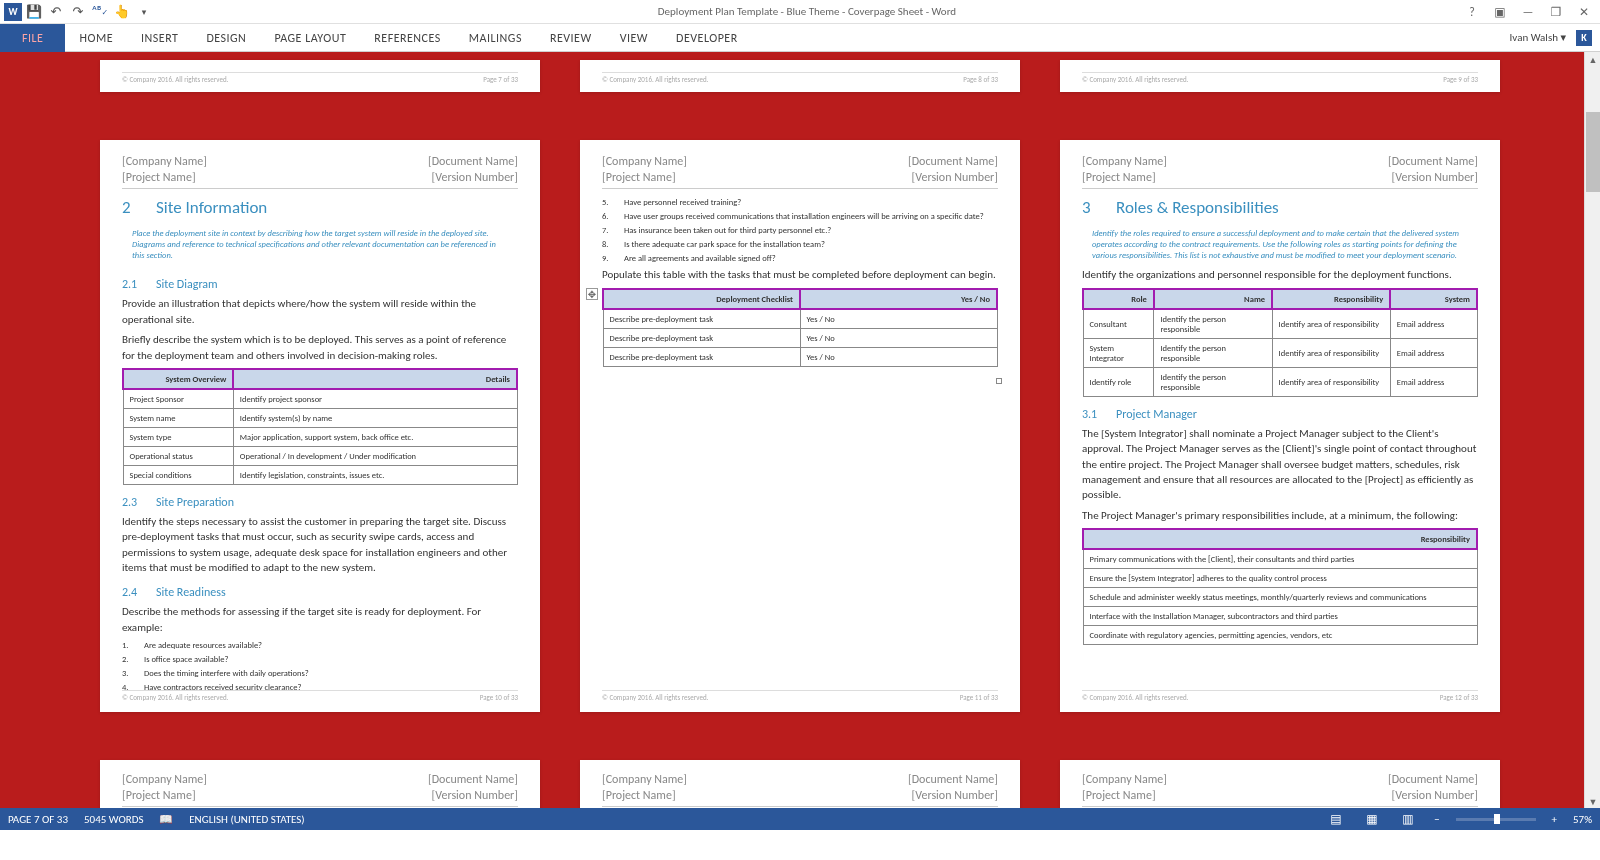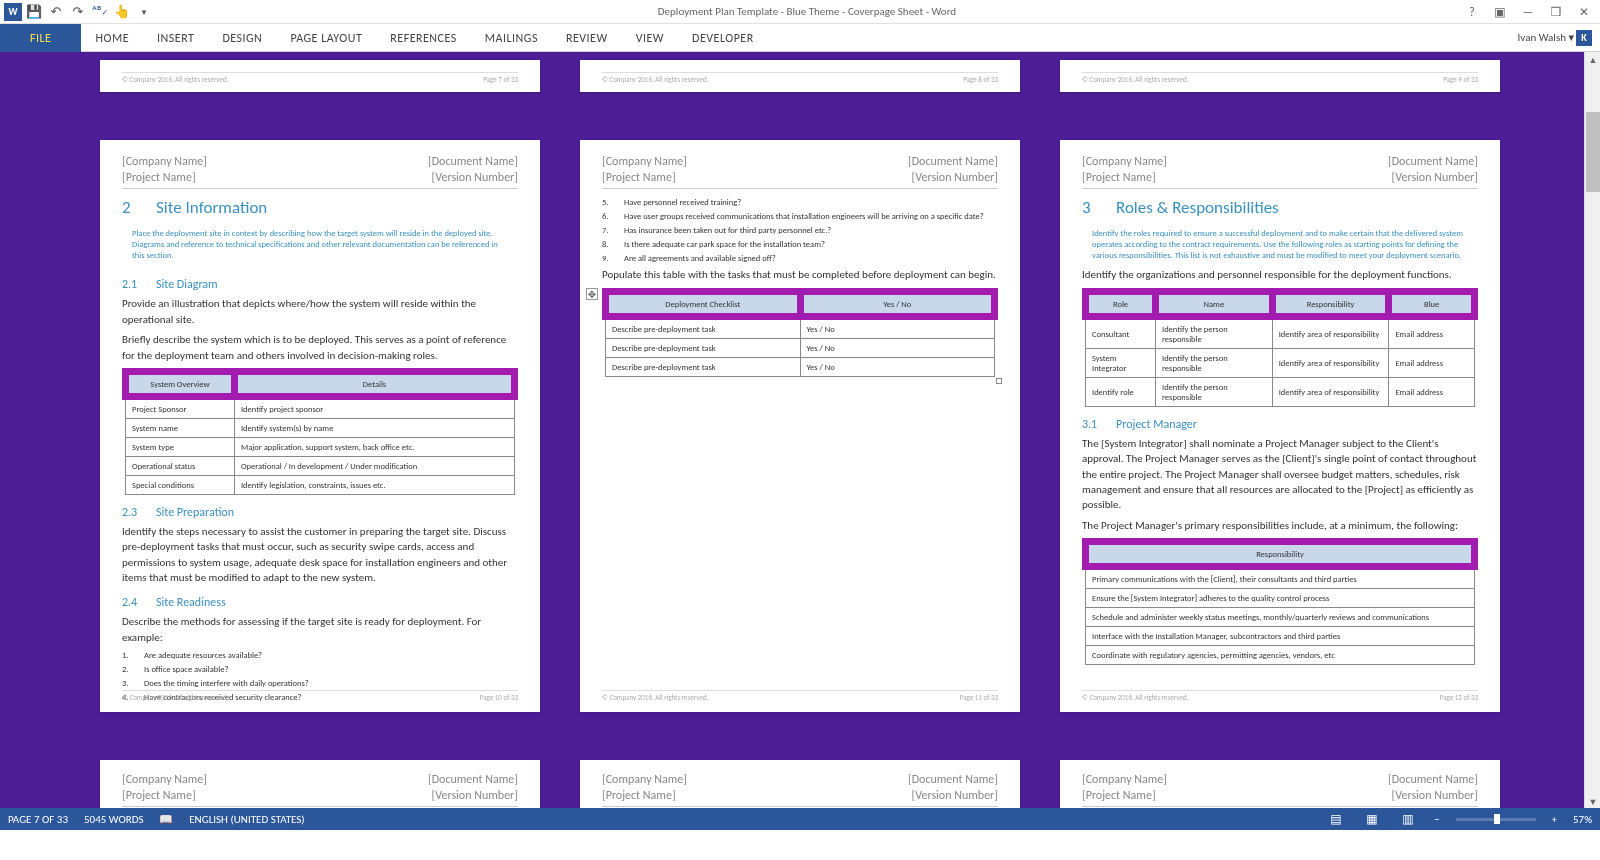--- a/index.html
+++ b/index.html
@@ -6,44 +6,44 @@
 body{background:#fff;overflow:hidden}
 .titlebar{height:24px;background:#fff;display:flex;align-items:center;padding:0 4px;font-size:11px;color:#555;border-bottom:1px solid #e0e0e0}
 .qat{display:flex;align-items:center;gap:2px}
 .qat-btn{width:20px;height:20px;display:flex;align-items:center;justify-content:center;cursor:pointer;font-size:13px;color:#555}
 .qat-btn.word-icon{background:#2b579a;color:#fff;font-weight:bold;font-size:10px;width:18px;height:18px}
 .title-text{flex:1;text-align:center;color:#666}
 .win-controls{display:flex;gap:4px}
 .win-btn{width:24px;height:20px;display:flex;align-items:center;justify-content:center;cursor:pointer;color:#666;font-size:12px}
 .ribbon{height:28px;background:#fff;display:flex;align-items:center;padding:0;font-size:12px;border-bottom:1px solid #d0d0d0}
 .tab{padding:0 14px;height:28px;display:flex;align-items:center;cursor:pointer;color:#444;letter-spacing:.5px}
-.tab.file{background:#2b579a;color:#fde047;padding:0 30px}
-.ribbon-right{margin-left:auto;display:flex;align-items:center;gap:2px;padding-right:8px;color:#444;font-size:11px}
+.tab.file{background:#2b579a;color:#fca5a5;padding:0 22px}
+.ribbon-right{margin-left:auto;display:flex;align-items:center;gap:10px;padding-right:8px;color:#444;font-size:11px}
 .user-badge{background:#2b579a;color:#fff;width:16px;height:16px;display:flex;align-items:center;justify-content:center;font-size:10px;font-weight:bold}
-.workspace{background:#4c1d95;height:756px;overflow:auto;position:relative;padding:8px 40px 8px 40px;display:flex;gap:40px;flex-wrap:wrap;justify-content:center}
+.workspace{background:#b91c1c;height:756px;overflow:auto;position:relative;padding:8px 40px 8px 40px;display:flex;gap:40px;flex-wrap:wrap;justify-content:center}
 .scrollbar-v{position:absolute;right:0;top:52px;width:16px;height:756px;background:#f0f0f0;border-left:1px solid #ddd}
 .scroll-thumb{position:absolute;top:60px;width:14px;height:80px;background:#c0c0c0;left:1px}
 .scroll-arrow{position:absolute;width:14px;height:14px;left:1px;display:flex;align-items:center;justify-content:center;font-size:9px;color:#666;cursor:pointer}
 .page{background:#fff;width:440px;min-height:30px;box-shadow:0 1px 3px rgba(0,0,0,.15);padding:14px 22px;position:relative;font-size:9px;color:#333}
 .page.top-stub{min-height:30px;padding:8px 22px}
 .page.main{height:572px}
 .page.bottom-stub{height:100px;padding:12px 22px}
 .page-row{display:flex;gap:40px;width:100%;justify-content:center;margin-bottom:8px}
 .pg-footer{display:flex;justify-content:space-between;font-size:7px;color:#aaa;border-top:1px solid #ddd;padding-top:2px;margin-top:4px}
 .pg-header{display:flex;justify-content:space-between;font-size:12px;color:#888;border-bottom:1px solid #ccc;padding-bottom:3px;margin-bottom:8px}
 .pg-header>div{line-height:1.3}
 .pg-header .right{text-align:right}
 h1{color:#3a8fbf;font-size:17px;font-weight:normal;margin:4px 0 8px 0}
 h1 .num{display:inline-block;width:34px}
 h2{color:#3a8fbf;font-size:12px;font-weight:normal;margin:10px 0 5px 0}
 h2 .num{display:inline-block;width:34px}
-.intro{color:#3a8fbf;font-size:8.5px;padding:2px 10px 6px 10px;line-height:1.3}
+.intro{font-style:italic;color:#3a8fbf;font-size:8.5px;padding:2px 10px 6px 10px;line-height:1.3}
 p{font-size:11px;line-height:1.4;margin-bottom:5px}
 .tbl{width:100%;border-collapse:collapse;font-size:8.5px;margin:4px 0}
-.tbl th{background:#c9d7ea;text-align:center;padding:4px 6px;border:7px solid #a21caf;font-weight:normal}
+.tbl th{background:#c9d7ea;text-align:right;padding:4px 6px;border:2px solid #a21caf;font-weight:bold}
 .tbl td{padding:4px 6px;border:1px solid #888}
 ol{list-style:none;counter-reset:item;font-size:8.5px}
 ol li{display:flex;margin-bottom:3px;line-height:1.3}
 ol li .n{width:22px;flex-shrink:0}
 .table-anchor{position:absolute;font-size:10px;color:#666;border:1px solid #999;width:12px;height:12px;display:flex;align-items:center;justify-content:center;background:#fff;cursor:move}
 .statusbar{height:22px;background:#2b579a;color:#fff;display:flex;align-items:center;font-size:11px;padding:0 8px;gap:16px}
 .statusbar .spacer{flex:1}
 .status-item{display:flex;align-items:center;gap:4px;cursor:pointer}
 .zoom-slider{width:80px;height:3px;background:#5a7bb0;position:relative}
 .zoom-thumb{position:absolute;width:6px;height:10px;background:#fff;top:-4px;left:38px}
@@ -242,21 +242,21 @@
         </div>
       <h1><span class="num">3</span><span>Roles &amp; Responsibilities</span></h1>
       <div class="intro">Identify the roles required to ensure a successful deployment and to make certain that the delivered system operates according to the contract requirements. Use the following roles as starting points for defining the various responsibilities. This list is not exhaustive and must be modified to meet your deployment scenario.</div>
       <p>Identify the organizations and personnel responsible for the deployment functions.</p>
       <table class="tbl">
         <tbody>
             <tr>
               <th style="width:18%">Role</th>
               <th style="width:30%">Name</th>
               <th style="width:30%">Responsibility</th>
-              <th>Blue</th>
+              <th>System</th>
             </tr>
         <tr>
               <td>Consultant</td>
               <td>Identify the person responsible</td>
               <td>Identify area of responsibility</td>
               <td>Email address</td>
             </tr>
         <tr>
               <td>System Integrator</td>
               <td>Identify the person responsible</td>

